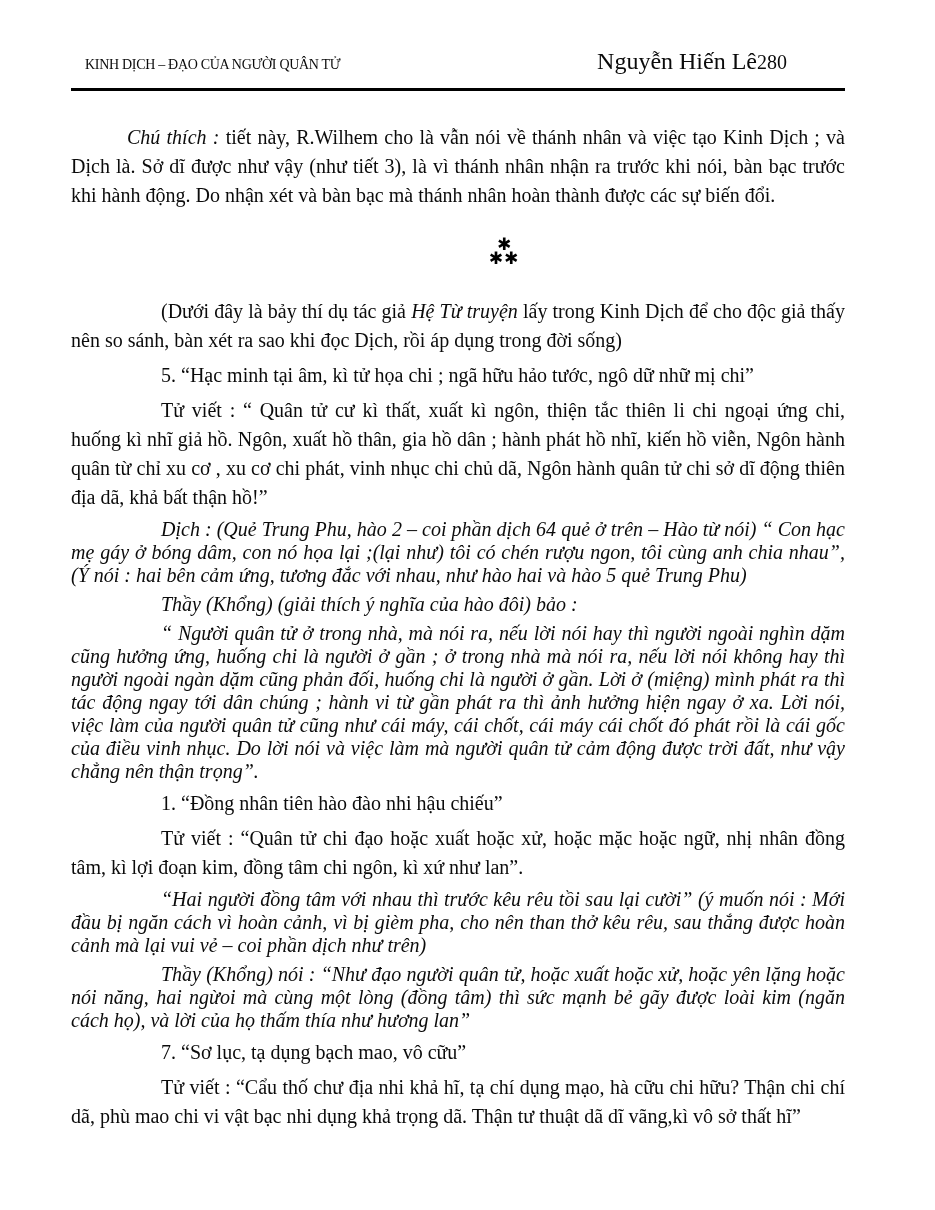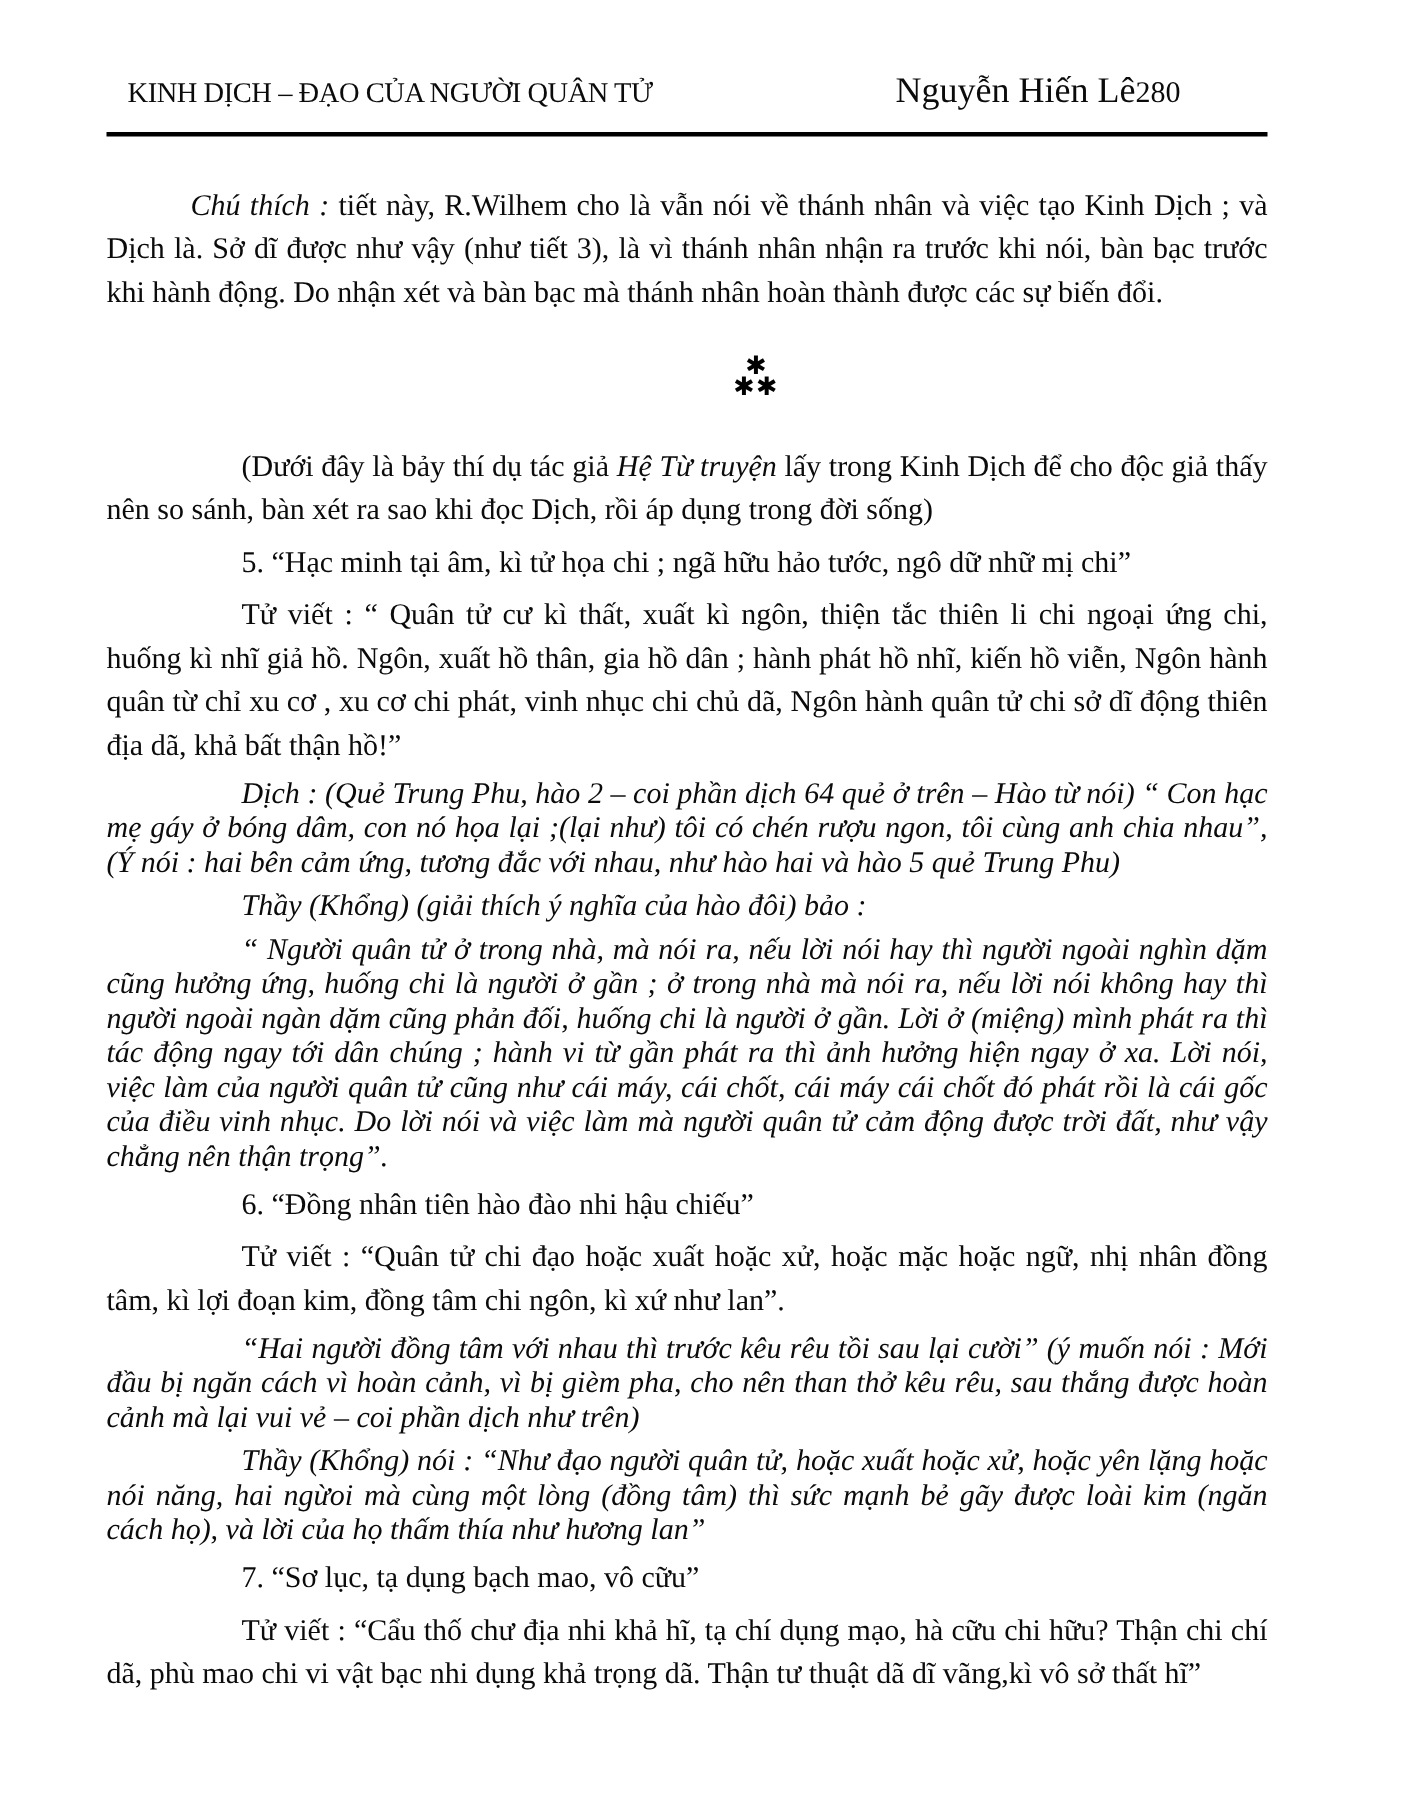--- a/index.html
+++ b/index.html
@@ -20,21 +20,21 @@
     height: 1210px;
     padding: 48px 90px 0 71px;
   }
   .header-row {
     display: flex;
     align-items: baseline;
     padding-left: 14px;
   }
   .header-title {
     flex: 1;
-    font-size: 19px;
+    font-size: 14px;
     letter-spacing: -0.3px;
     white-space: nowrap;
   }
   .header-author {
     font-size: 24px;
     white-space: nowrap;
   }
   .header-pagenum {
     min-width: 88px;
     text-align: left;
@@ -84,20 +84,20 @@
       <div class="decoration">
         <div class="row-top">✱</div>
         <div class="row-bottom">✱✱</div>
       </div>
       <p class="para roman"><span style="font-style: normal;">(Dưới đây là bảy thí dụ tác giả </span><span style="font-style: italic;">Hệ Từ truyện</span><span style="font-style: normal;"> lấy trong Kinh Dịch để cho độc giả thấy nên so sánh, bàn xét ra sao khi đọc Dịch, rồi áp dụng trong đời sống)</span></p>
       <p class="para roman"><span style="font-style: normal;">5. “Hạc minh tại âm, kì tử họa chi ; ngã hữu hảo tước, ngô dữ nhữ mị chi”</span></p>
       <p class="para roman"><span style="font-style: normal;">Tử viết : “ Quân tử cư kì thất, xuất kì ngôn, thiện tắc thiên li chi ngoại ứng chi, huống kì nhĩ giả hồ. Ngôn, xuất hồ thân, gia hồ dân ; hành phát hồ nhĩ, kiến hồ viễn, Ngôn hành quân từ chỉ xu cơ , xu cơ chi phát, vinh nhục chi chủ dã, Ngôn hành quân tử chi sở dĩ động thiên địa dã, khả bất thận hồ!”</span></p>
       <p class="para italic"><span style="font-style: italic;">Dịch : (Quẻ Trung Phu, hào 2 – coi phần dịch 64 quẻ ở trên – Hào từ nói) “ Con hạc mẹ gáy ở bóng dâm,  con nó họa lại ;(lại như) tôi có chén rượu ngon, tôi cùng anh chia nhau”, (Ý nói : hai bên cảm ứng, tương đắc với nhau, như hào hai và hào 5 quẻ Trung Phu)</span></p>
       <p class="para italic"><span style="font-style: italic;">Thầy (Khổng) (giải thích ý nghĩa của hào đôi) bảo :</span></p>
       <p class="para italic"><span style="font-style: italic;">“ Người quân tử ở trong nhà, mà nói ra, nếu lời nói hay thì người ngoài nghìn dặm cũng hưởng ứng, huống chi là người ở gần ; ở trong nhà mà nói ra, nếu lời nói không hay thì người ngoài ngàn dặm cũng phản đối, huống chi là người ở gần. Lời ở (miệng) mình phát ra thì tác động ngay tới dân chúng ; hành vi từ gần phát ra thì ảnh hưởng hiện ngay ở xa. Lời nói, việc làm của người quân tử cũng như cái máy, cái chốt, cái máy cái chốt đó phát rồi là cái gốc của điều vinh nhục. Do lời nói và việc làm mà người quân tử cảm động được trời đất, như vậy chẳng nên thận trọng”.</span></p>
-      <p class="para roman"><span style="font-style: normal;">6. “Đồng nhân tiên hào đào nhi hậu chiếu”</span></p>
+      <p class="para roman"><span style="font-style: normal;">1. “Đồng nhân tiên hào đào nhi hậu chiếu”</span></p>
       <p class="para roman"><span style="font-style: normal;">Tử viết : “Quân tử chi đạo hoặc xuất hoặc xử, hoặc mặc hoặc ngữ, nhị nhân đồng tâm, kì lợi đoạn kim, đồng tâm chi ngôn, kì xứ như lan”.</span></p>
       <p class="para italic"><span style="font-style: italic;">“Hai người đồng tâm với nhau thì trước kêu rêu tồi sau lại cười” (ý muốn nói : Mới đầu bị ngăn cách vì hoàn cảnh, vì bị gièm pha, cho nên than thở kêu rêu, sau thắng được hoàn cảnh mà lại vui vẻ – coi phần dịch như trên)</span></p>
       <p class="para italic"><span style="font-style: italic;">Thầy (Khổng) nói : “Như đạo người quân tử, hoặc xuất hoặc xử, hoặc yên lặng hoặc nói năng, hai ngừoi mà cùng một lòng (đồng tâm) thì sức mạnh bẻ gãy được loài kim (ngăn cách họ), và lời của họ thấm thía như hương lan”</span></p>
       <p class="para roman"><span style="font-style: normal;">7. “Sơ lục, tạ dụng bạch mao, vô cữu”</span></p>
       <p class="para roman"><span style="font-style: normal;">Tử viết : “Cẩu thố chư địa nhi khả hĩ, tạ chí dụng mạo, hà cữu chi hữu? Thận chi chí dã, phù mao chi vi vật bạc nhi dụng khả trọng dã. Thận tư thuật dã dĩ vãng,kì vô sở thất hĩ”</span></p>
     </div>
 </div>
 
 </body></html>

